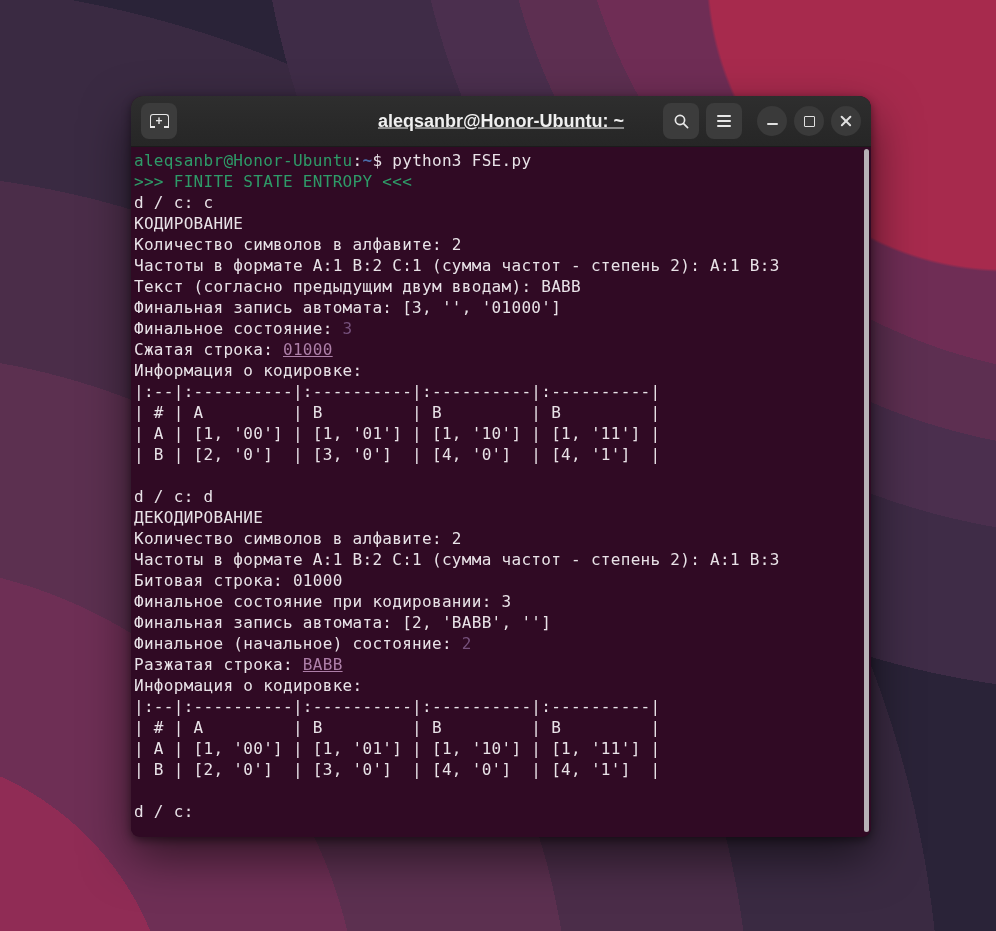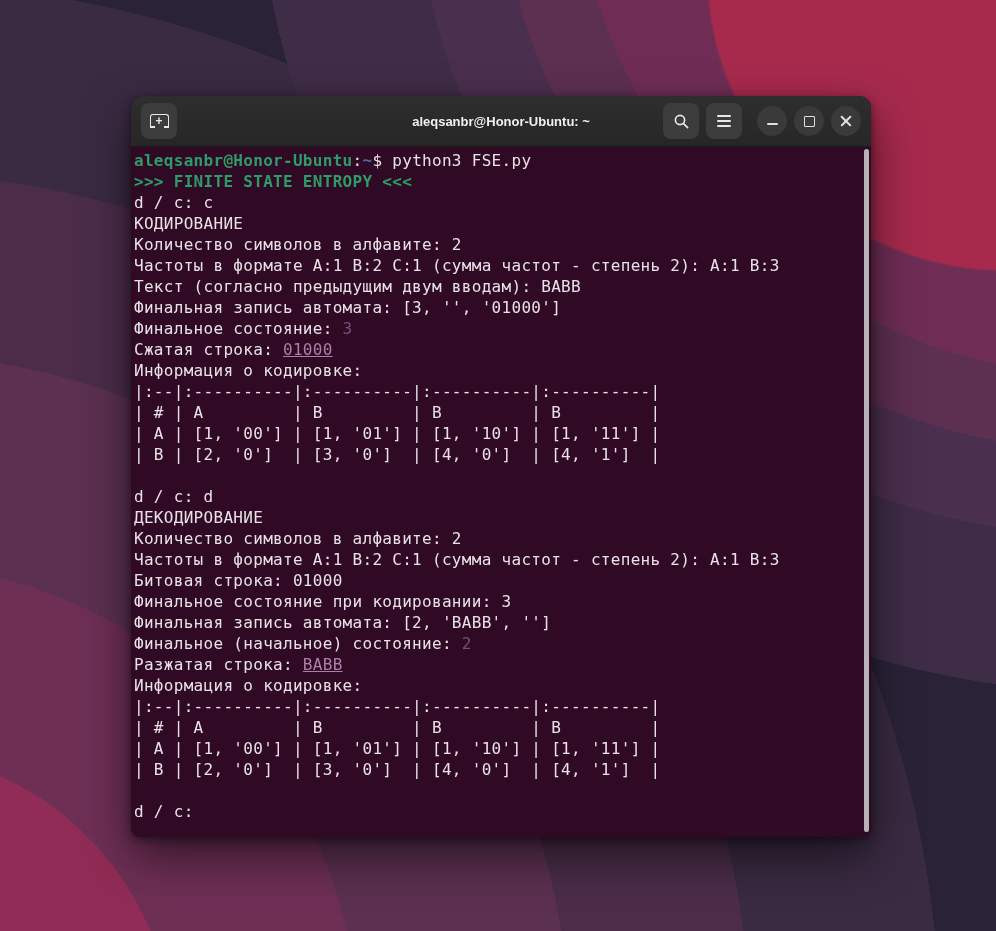--- a/index.html
+++ b/index.html
@@ -33,21 +33,21 @@
     position:relative;
   }
   .tb-btn{
     width:36px;height:36px;border:none;border-radius:8px;
     background:#3c3c3c;color:#e8e8e8;
     display:flex;align-items:center;justify-content:center;
     padding:0;cursor:pointer;flex:0 0 auto;
   }
   .tb-title{
     position:absolute;left:50%;top:50%;transform:translate(-50%,-50%);
-    color:#f0f0f0;font-weight:bold;font-size:13px;white-space:nowrap;
+    color:#f0f0f0;font-weight:bold;font-size:18px;white-space:nowrap;text-decoration:underline;
   }
   .tb-right{margin-left:auto;display:flex;align-items:center;gap:7px;}
   .circle-btn{
     width:30px;height:30px;border:none;border-radius:50%;
     background:#3a3a3a;color:#e0e0e0;
     display:flex;align-items:center;justify-content:center;
     padding:0;cursor:pointer;flex:0 0 auto;
   }
   .circle-btn.gap{margin-left:8px;}
 
@@ -82,21 +82,21 @@
     overflow:hidden;
   }
   .term-output{
     padding:3px 12px 0 3px;
     font-family:"DejaVu Sans Mono","Liberation Mono",monospace;
     font-size:16px;line-height:21px;letter-spacing:0.3px;
     color:var(--fg,#E8E2E7);
     white-space:pre;
   }
   .term-line{height:21px;}
-  .seg-green{color:var(--green);font-weight:bold;}
+  .seg-green{color:var(--green);font-weight:normal;}
   .seg-blue{color:var(--blue);font-weight:bold;}
   .seg-purple{color:var(--purple);}
   .seg-lilac{color:var(--lilac);text-decoration:underline;}
   .seg-fg{color:var(--fg);}
 
   .term-scrollbar{
     position:absolute;top:2px;right:2px;width:5px;height:683px;
     background:#B7B2B7;border-radius:3px;
   }
 </style>

